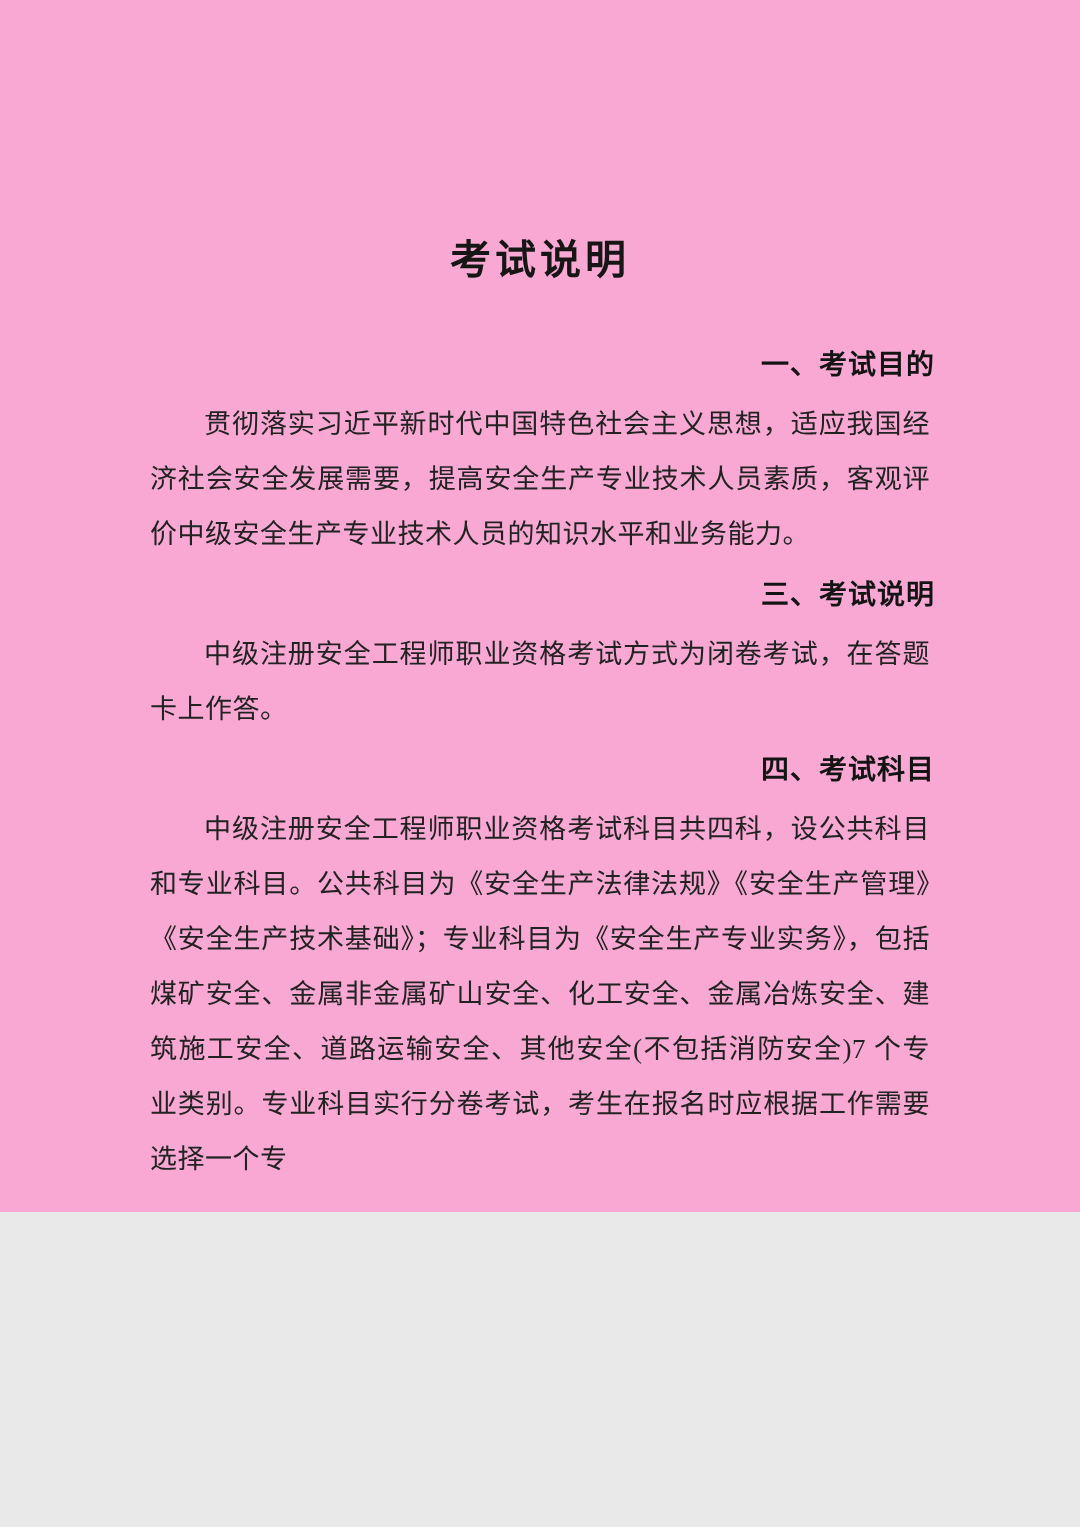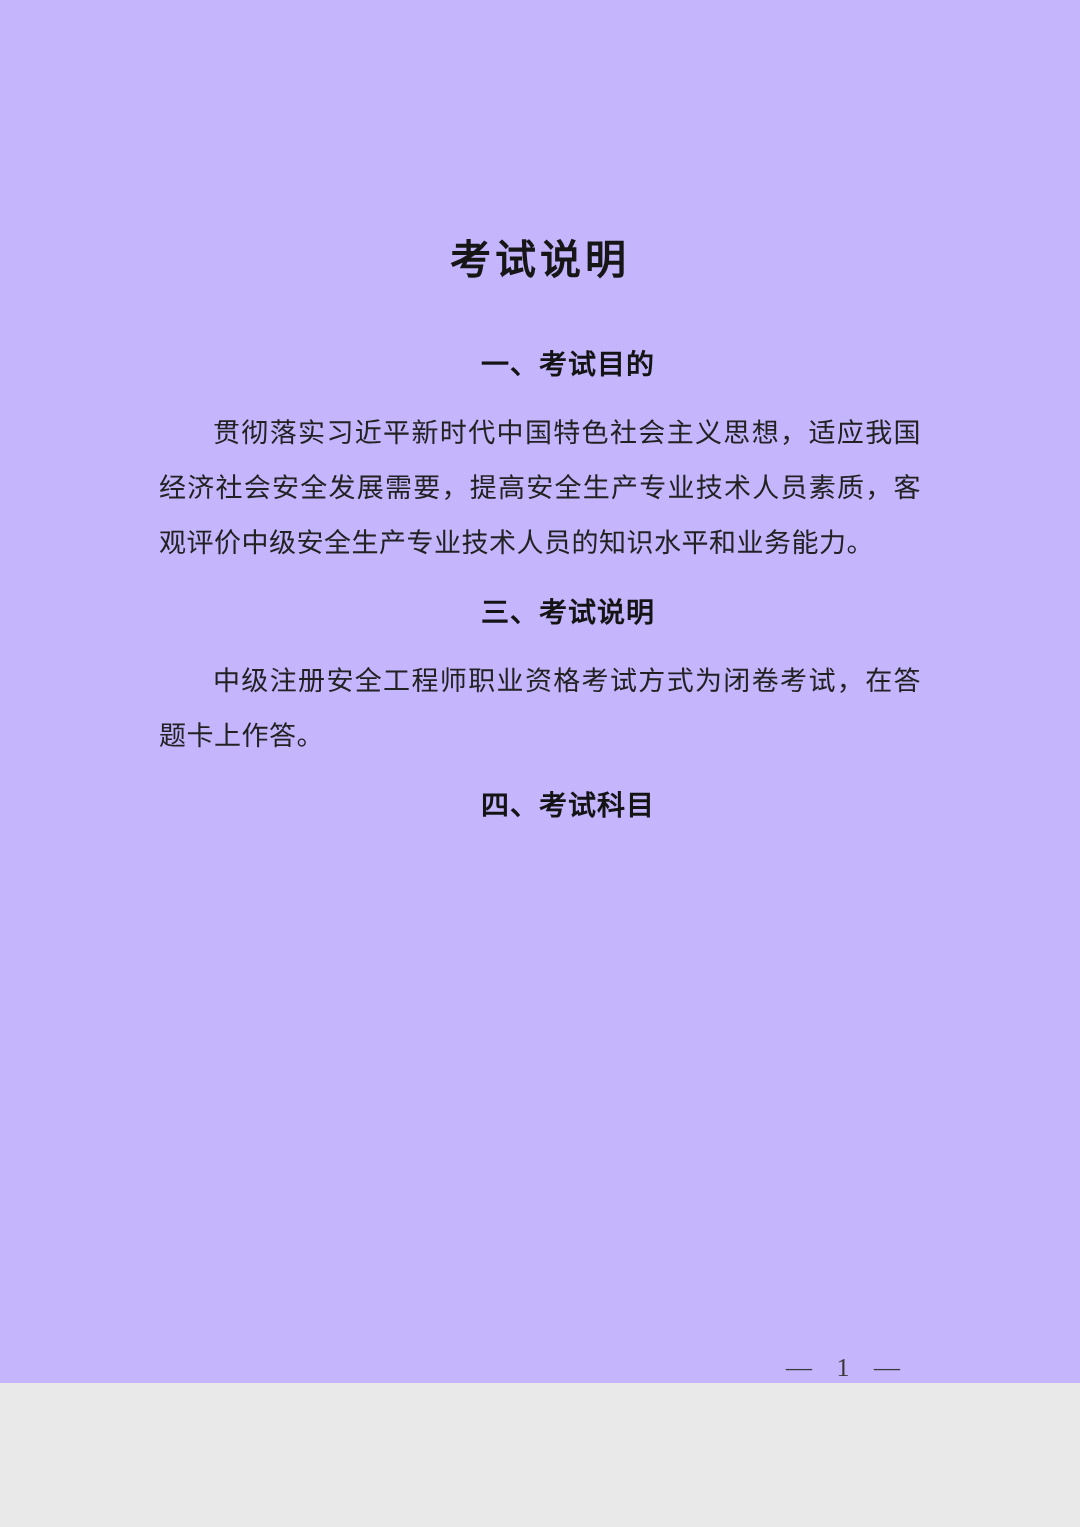--- a/index.html
+++ b/index.html
@@ -1,22 +1,22 @@
 <!DOCTYPE html>
 <html lang="zh-CN"><head>
 <meta charset="utf-8">
 <style>
   * { box-sizing: border-box; }
   html, body { margin: 0; padding: 0; background: #e9e9e9; }
   .page {
     position: relative;
     width: 1080px;
-    height: 1383px;
+    height: 1212px;
     margin: 0 auto;
-    background: #c4b5fd;
+    background: #f9a8d4;
     color: #1f1f1f;
     font-family: "Liberation Serif", "DejaVu Serif", serif;
     overflow: hidden;
   }
   .doc-title {
     margin: 0;
     padding-top: 238px;
     text-align: center;
     font-size: 41px;
     line-height: 1.1;
@@ -31,27 +31,27 @@
     text-align: justify;
     text-justify: inter-ideograph;
   }
   .section { margin: 0; }
   .section-heading {
     margin: 0;
     font-size: 28px;
     line-height: 55px;
     font-weight: 700;
     text-indent: 2em;
-    text-align: center;
+    text-align: right;
     font-family: "Liberation Sans", "DejaVu Sans", sans-serif;
     color: #141414;
     letter-spacing: 1px;
   }
   .paragraph {
-    margin: 14px;
+    margin: 5px;
     text-indent: 2em;
     letter-spacing: 0.5px;
     color: #222222;
   }
   .page-number {
     position: absolute;
     top: 1350px;
     right: 178px;
     font-size: 26px;
     line-height: 36px;
@@ -76,19 +76,20 @@
     </section>
 
 
     <section class="section">
       <h2 class="section-heading">三、考试说明</h2>
       <p class="paragraph">中级注册安全工程师职业资格考试方式为闭卷考试，在答题卡上作答。</p>
     </section>
 
     <section class="section">
       <h2 class="section-heading">四、考试科目</h2>
+      <p class="paragraph">中级注册安全工程师职业资格考试科目共四科，设公共科目和专业科目。公共科目为《安全生产法律法规》《安全生产管理》《安全生产技术基础》；专业科目为《安全生产专业实务》，包括煤矿安全、金属非金属矿山安全、化工安全、金属冶炼安全、建筑施工安全、道路运输安全、其他安全(不包括消防安全)7 个专业类别。专业科目实行分卷考试，考生在报名时应根据工作需要选择一个专</p>
     </section>
 
   </div>
 
   <div class="page-number">— 1 —</div>
 
 </div>
 
 </body></html>

